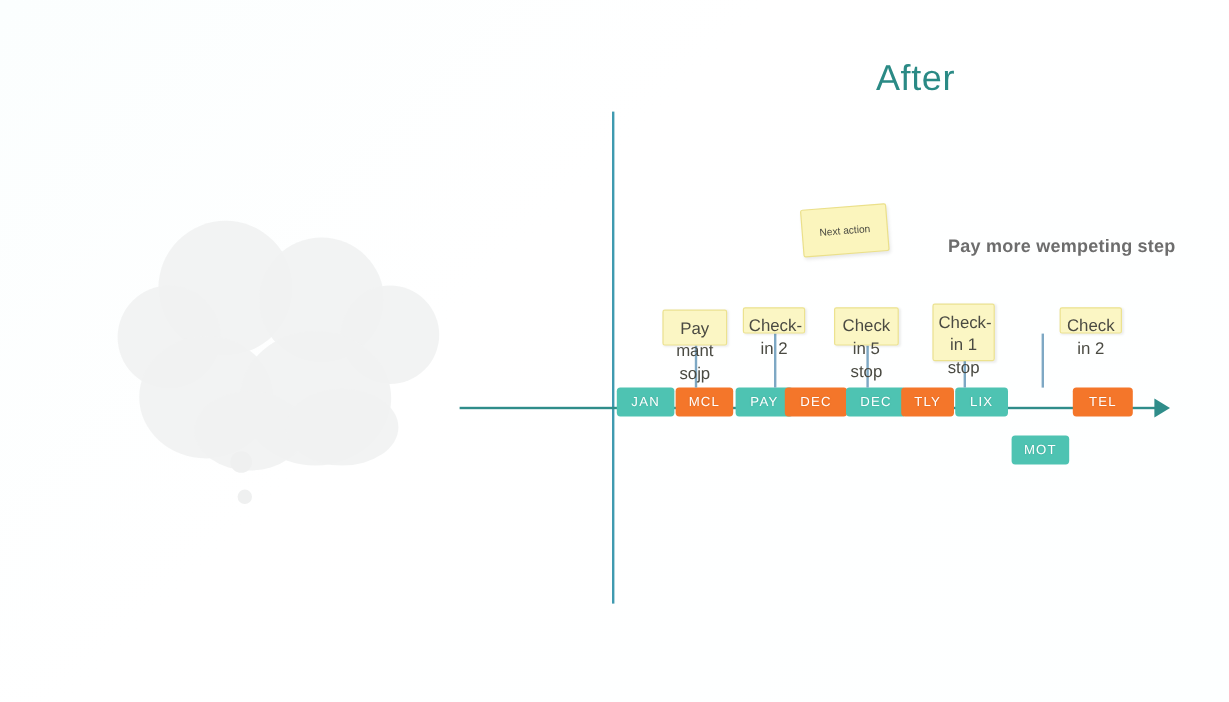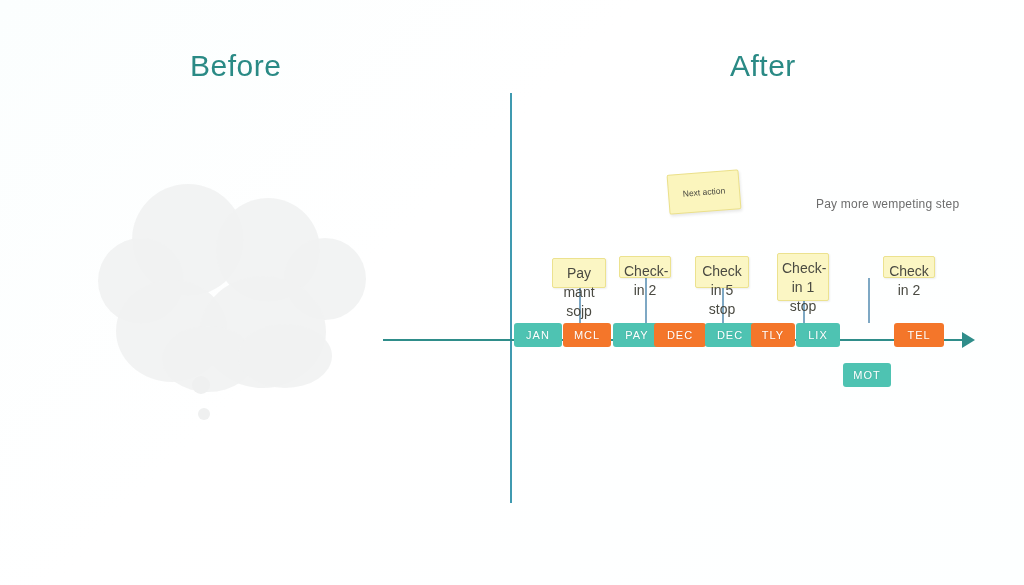--- a/index.html
+++ b/index.html
@@ -135,34 +135,34 @@
     align-items: center;
     justify-content: center;
     font-size: 8.5px;
     color: #4a4a42;
     box-sizing: border-box;
   }
 
   
   #caption-note {
     position: absolute;
-    left: 816px;
+    left: 790px;
     top: 197px;
-    font-size: 12px;
+    font-size: 15px;
     color: #6d6d6d;
     letter-spacing: 0.2px;
     white-space: nowrap;
+    font-weight: bold;
   }
 </style>
 </head>
 <body>
 
 <div id="canvas">
 
-  <div class="panel-title" id="title-before">Before</div>
   <div class="panel-title" id="title-after">After</div>
 
   <div id="cloud-wrap">
     <div class="puff" style="left:44px;  top:8px;   width:112px; height:112px;"></div>
     <div class="puff" style="left:128px; top:22px;  width:104px; height:104px;"></div>
     <div class="puff" style="left:10px;  top:62px;  width:86px;  height:86px;"></div>
     <div class="puff" style="left:196px; top:62px;  width:82px;  height:82px;"></div>
     <div class="puff" style="left:28px;  top:104px; width:112px; height:102px;"></div>
     <div class="puff" style="left:112px; top:100px; width:126px; height:112px;"></div>
     <div class="puff" style="left:74px;  top:150px; width:92px;  height:66px;"></div>

